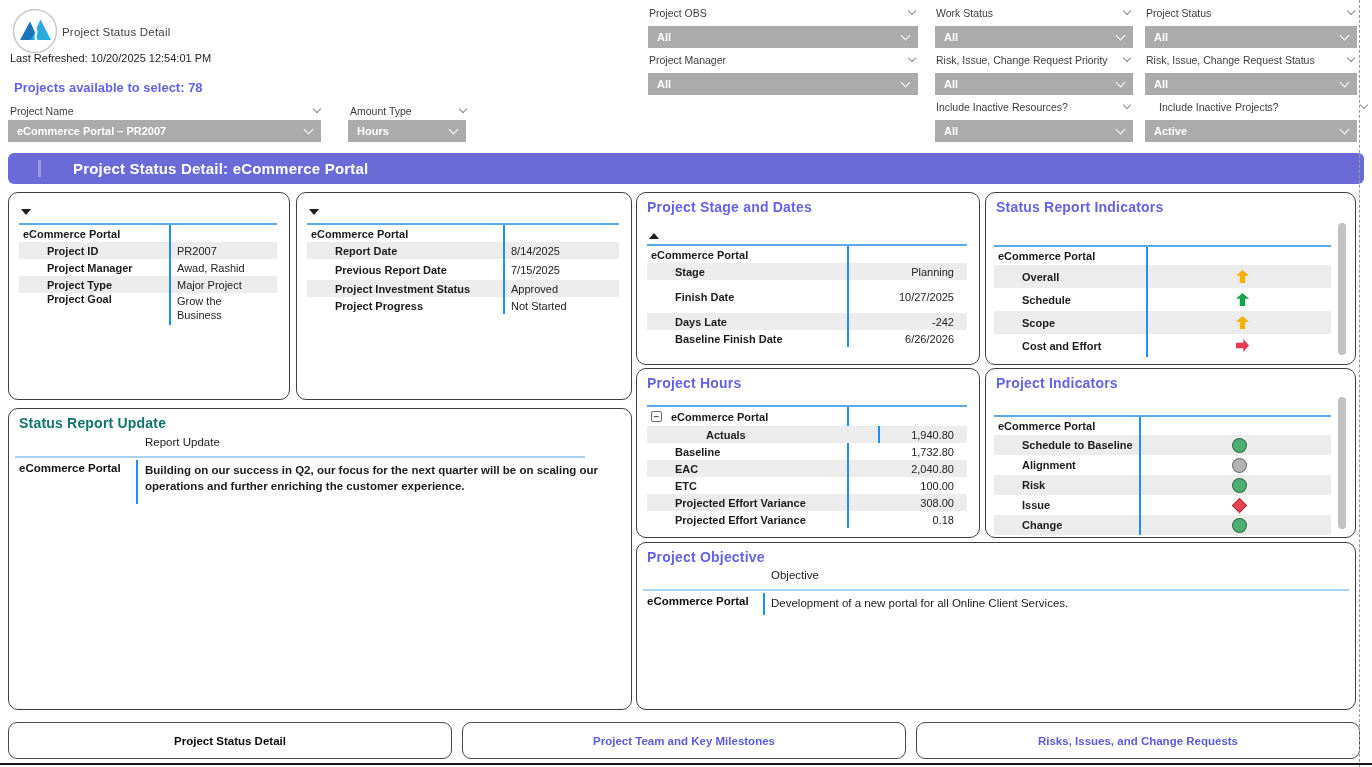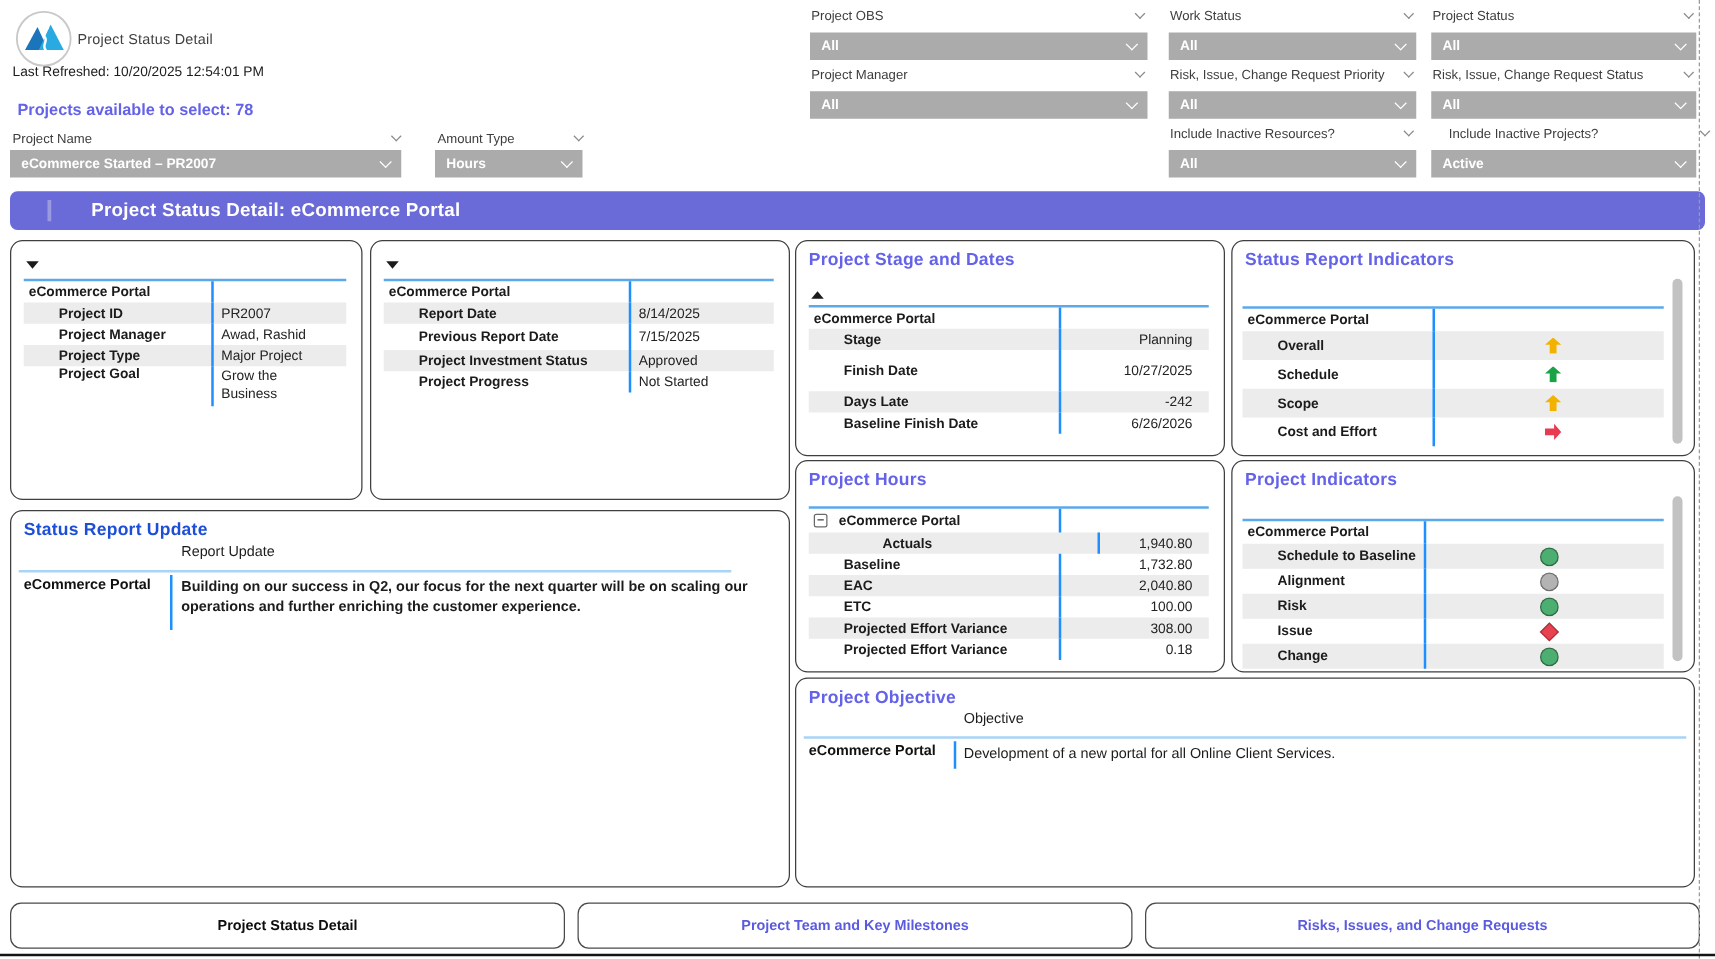--- a/index.html
+++ b/index.html
@@ -80,21 +80,21 @@
 </svg>
 <div class="abs app-title">Project Status Detail</div>
 <div class="abs refreshed">Last Refreshed: 10/20/2025 12:54:01 PM</div>
 <div class="abs projects-avail" style="color: rgb(100, 98, 232);">Projects available to select: 78</div>
 
 <div class="abs flabel" style="left:10px; top:103px; width:310px;">
   <span>Project Name</span>
   <span class="chev"></span>
 </div>
 <div class="abs dd" style="left:8px; top:120px; width:313px;">
-  <span>eCommerce Started – PR2007</span>
+  <span>eCommerce Portal – PR2007</span>
   <span class="chev white"></span>
 </div>
 
 <div class="abs flabel" style="left:350px; top:103px; width:116px;">
   <span>Amount Type</span>
   <span class="chev"></span>
 </div>
 <div class="abs dd" style="left:348px; top:120px; width:118px;">
   <span>Hours</span>
   <span class="chev white"></span>
@@ -358,21 +358,21 @@
       <div class="tlabel" style="width:145px;">Change</div>
       <div class="tvalue center" style="flex:1;">
         <span class="ind-circle" style="background: rgb(76, 174, 113);"></span>
       </div>
     </div>
   </div>
   <div class="scroll-thumb" style="right:9px; top:28px; height:132px;"></div>
 </div>
 
 <div class="panel" style="left:8px; top:408px; width:624px; height:302px;">
-  <div class="ptitle" style="color: #1d4ed8;">Status Report Update</div>
+  <div class="ptitle" style="color: #0f766e;">Status Report Update</div>
   <div class="col-header" style="left:136px; top:27px;">Report Update</div>
   <div class="lightline" style="left:6px; top:47px; width:570px;"></div>
   <div class="txt-row-label" style="left:10px; top:53px;">eCommerce Portal</div>
   <div class="txt-divider" style="left:127px; top:51px; height:44px;"></div>
   <div class="txt-body" style="left:136px; top:53px; width:460px;font-weight:bold;">Building on our success in Q2, our focus for the next quarter will be on scaling our operations and further enriching the customer experience.</div>
 </div>
 
 <div class="panel" style="left:636px; top:542px; width:720px; height:168px;">
   <div class="ptitle" style="color: rgb(100, 98, 232);">Project Objective</div>
   <div class="col-header" style="left:134px; top:26px;">Objective</div>

